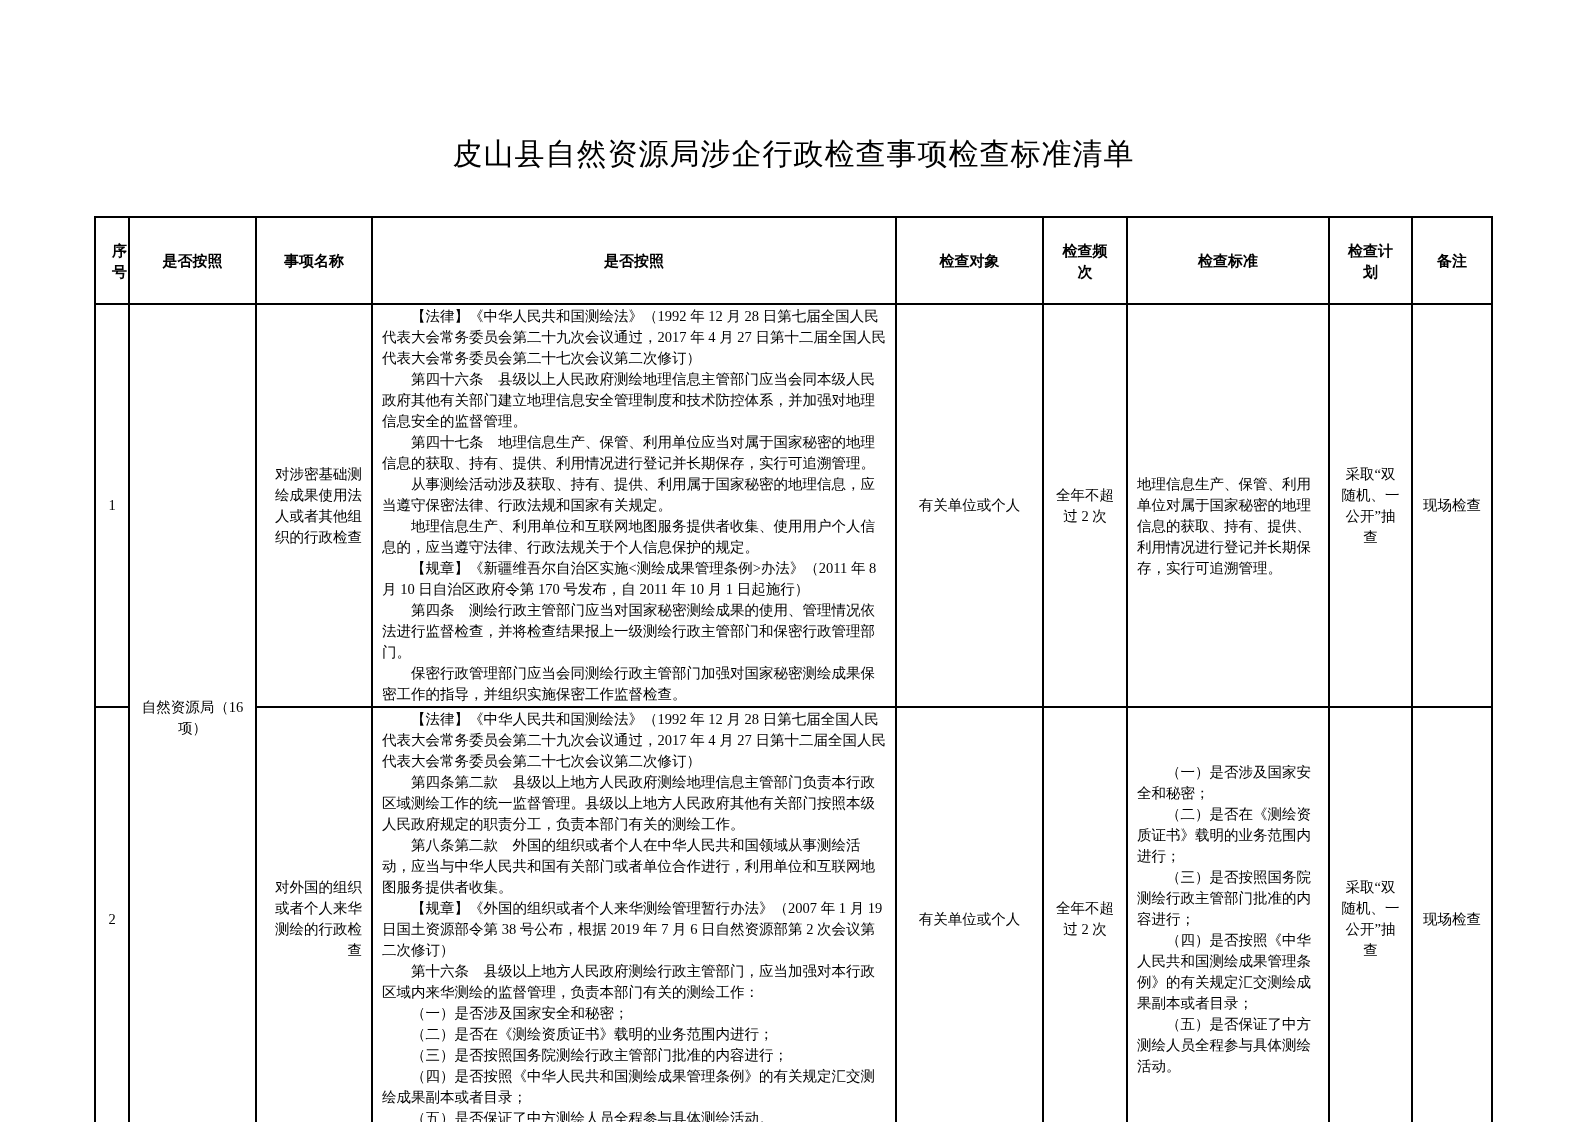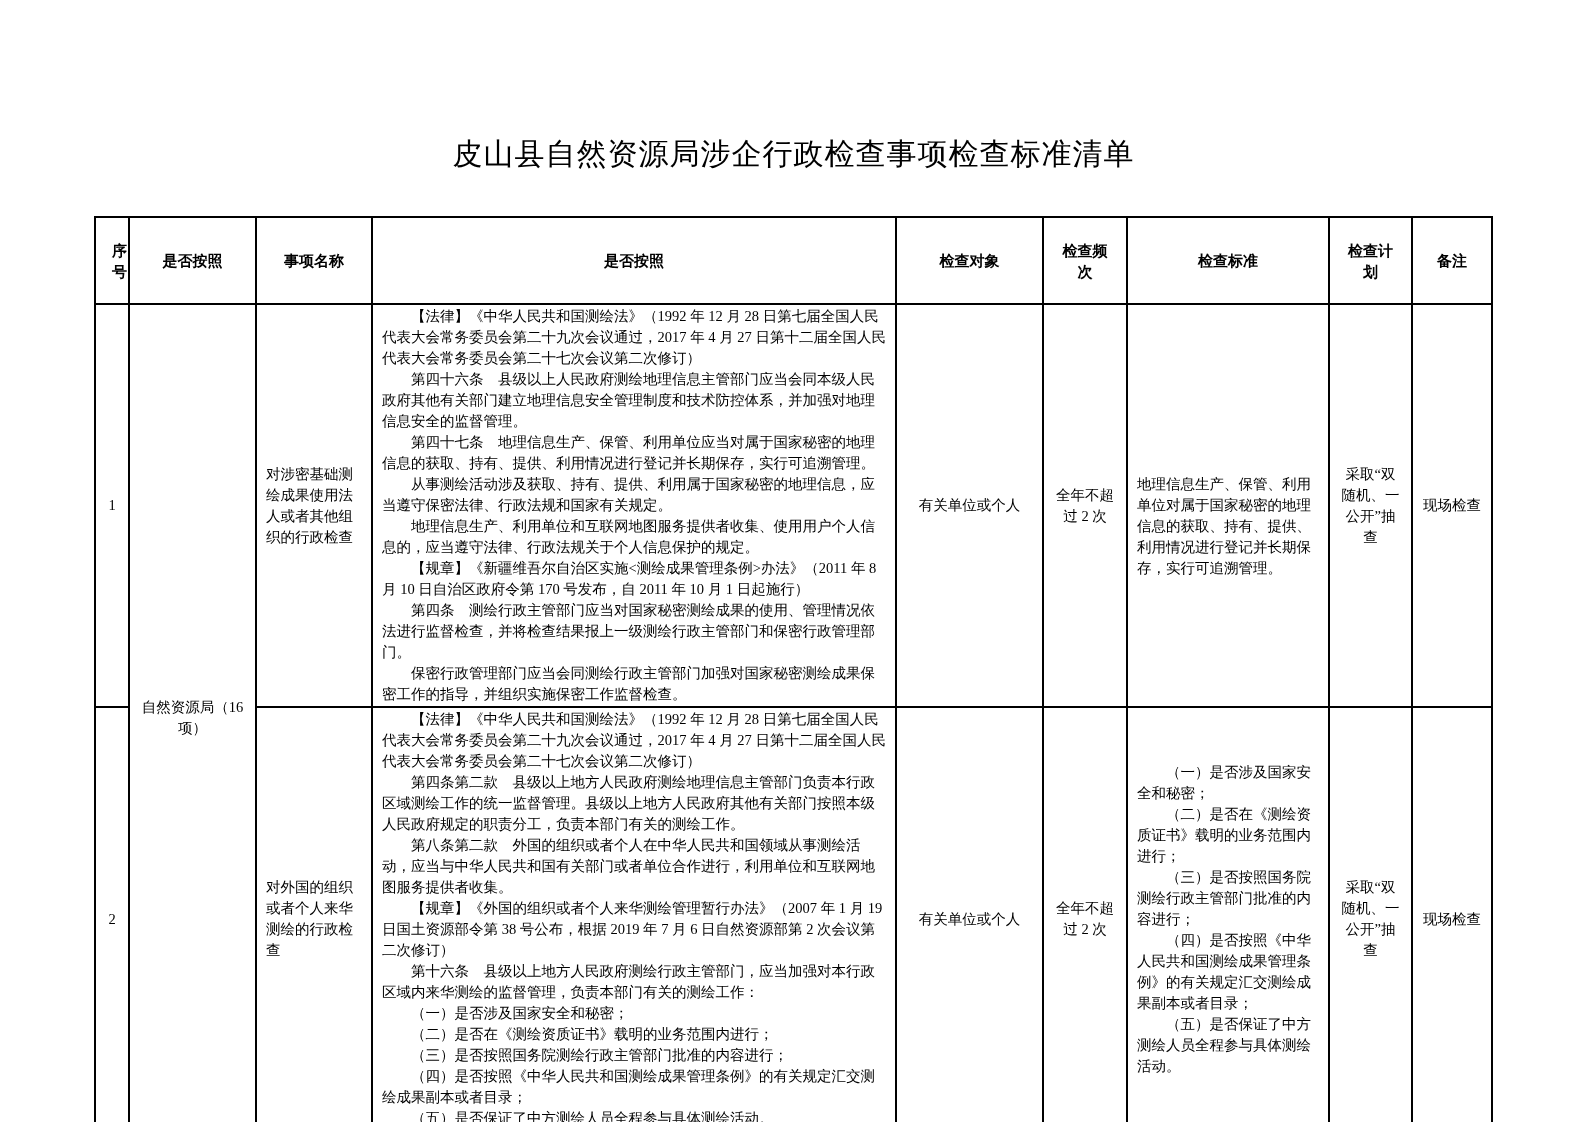--- a/index.html
+++ b/index.html
@@ -47,21 +47,21 @@
     text-align: center;
     vertical-align: middle;
     height: 53px;
     padding: 16px;
   }
   td.c-center {
     text-align: center;
     vertical-align: middle;
   }
   td.c-left-mid {
-    text-align: left;
+    text-align: right;
     vertical-align: middle;
   }
   td.c-basis {
     text-align: left;
     vertical-align: top;
     padding: 2px 4px;
   }
   td.c-standard {
     text-align: left;
     vertical-align: middle;

